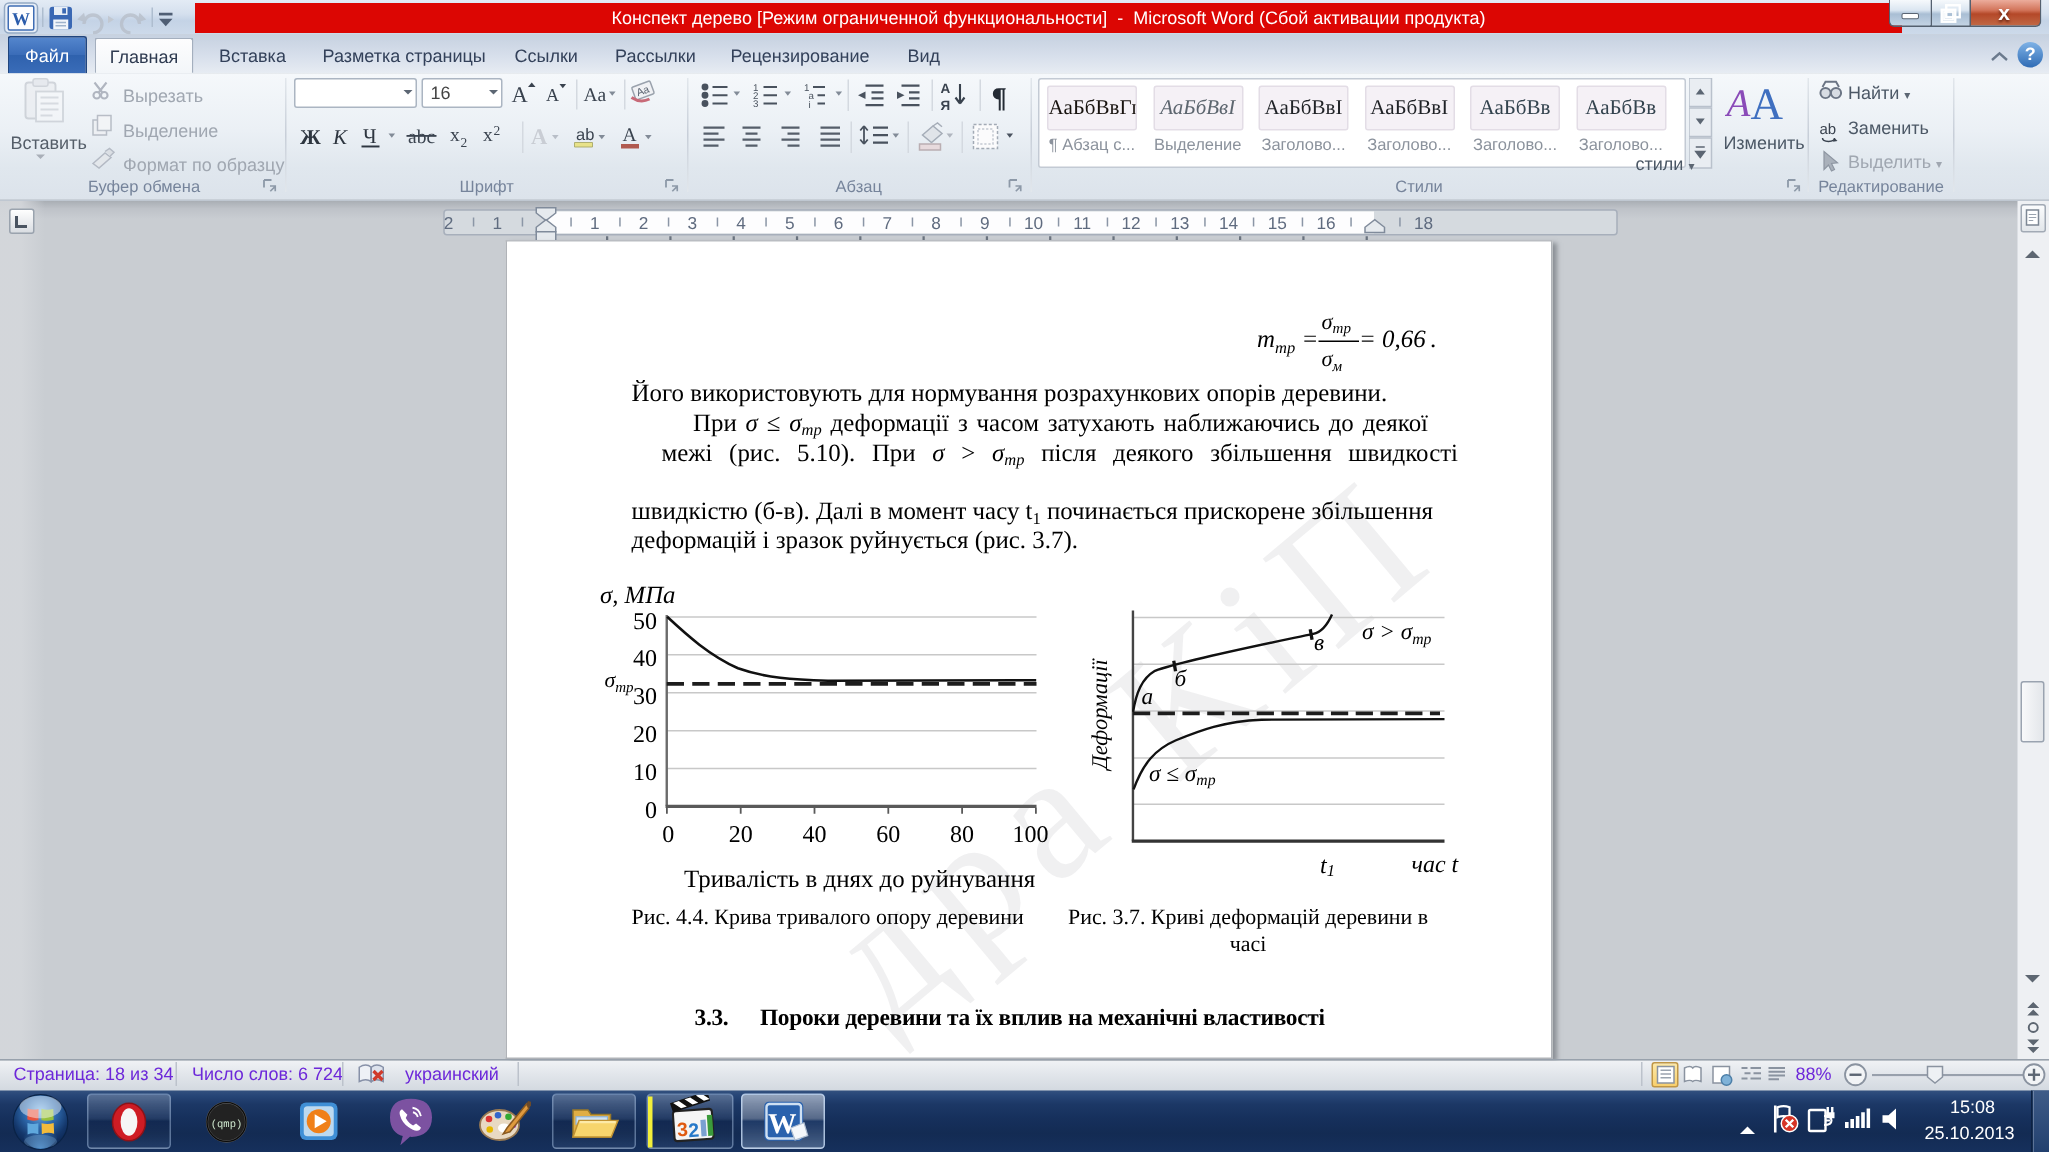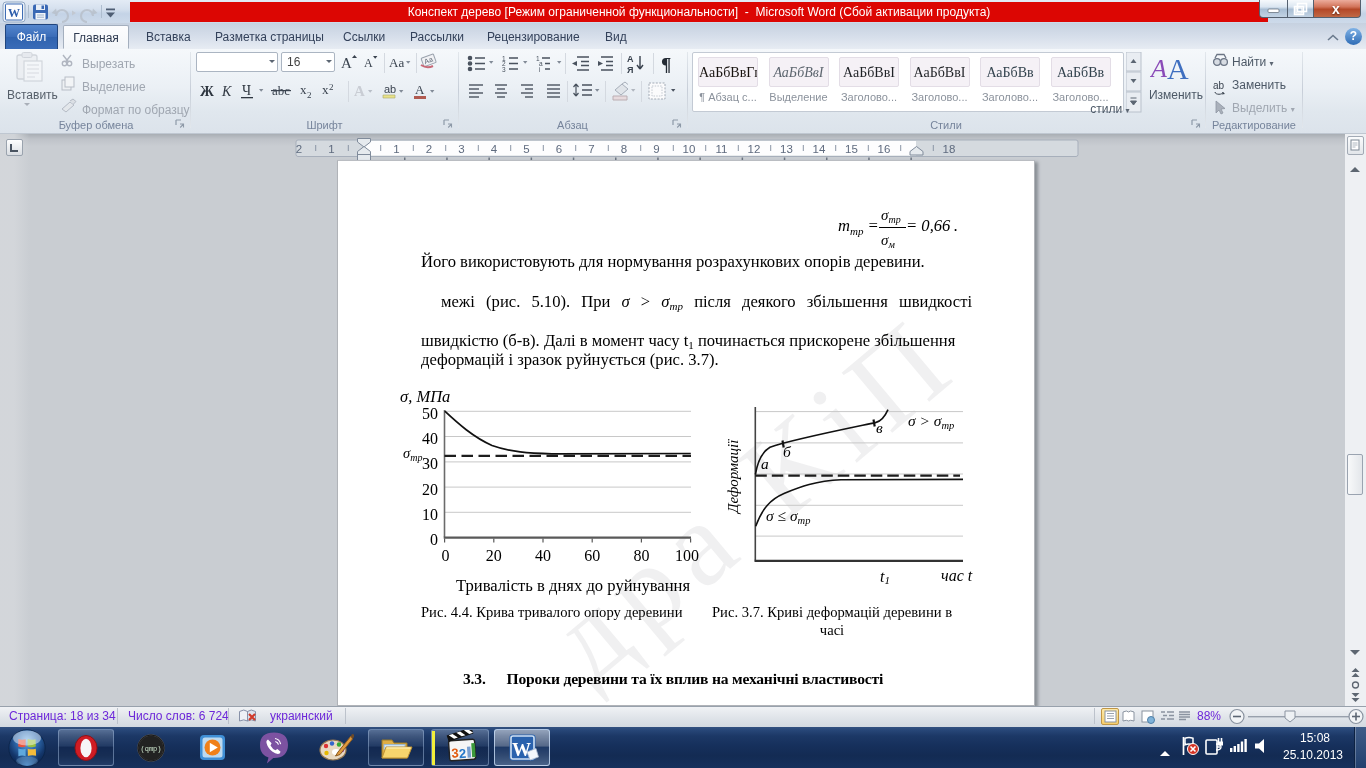--- a/index.html
+++ b/index.html
@@ -421,20 +421,21 @@
       </svg></div>
 <div id="page">
       <div class="wm" style="left:183px;top:441px;font-size:120px;letter-spacing:12px;transform:rotate(-40deg);transform-origin:0 0;">дра КіП</div>
     </div>
 <div class="doc" style="left:838px;top:216px;font-size:16.6px;font-style:italic;">m<span style="font-size:11px;font-style:italic;vertical-align:-4px;">тр</span> =</div>
 <div class="doc" style="left:881px;top:207px;font-size:15px;font-style:italic;">σ<span style="font-size:10px;vertical-align:-3px;">тр</span></div>
 <div class="abs" style="left:879px;top:227px;width:27px;height:1.3px;background:#000;"></div>
 <div class="doc" style="left:881px;top:231.5px;font-size:15px;font-style:italic;">σ<span style="font-size:10px;vertical-align:-3px;">м</span></div>
 <div class="doc" style="left:906px;top:216px;font-size:16.6px;font-style:italic;">= 0,66<span style="font-style:normal;padding-left:3px;">.</span></div>
 <div class="doc" style="left:421px;top:252px;font-size:16.6px;">Його використовують для нормування розрахункових опорів деревини.</div>
+<div class="jline" style="top:272px;"><span style="display:inline-block;width:41px;"></span>При <i class="m">σ</i> ≤ <i class="m">σ<span style="font-size:11px;vertical-align:-3px;">тр</span></i> деформації з часом затухають наближаючись до деякої</div>
 <div class="jline" style="top:291.5px;margin-left:20px;">межі (рис. 5.10). При <i class="m">σ</i> &gt; <i class="m">σ<span style="font-size:11px;vertical-align:-3px;">тр</span></i> після деякого збільшення швидкості</div>
 <div class="jline" style="top:330.5px;">швидкістю (б-в). Далі в момент часу t<span style="font-size:11px;vertical-align:-3px;">1</span> починається прискорене збільшення</div>
 <div class="doc" style="left:421px;top:349.5px;font-size:16.6px;">деформацій і зразок руйнується (рис. 3.7).</div>
 <svg class="abs" style="left:380px;top:385px" width="320" height="215" viewBox="0 0 320 215">
       <text x="20" y="17" font-size="16.5" font-style="italic" font-family="Liberation Serif">σ, МПа</text>
       <path d="M64.5 26.3 H311" stroke="#c8c8c8" stroke-width="1"></path>
       <path d="M64.5 51.5 H311" stroke="#c8c8c8" stroke-width="1"></path>
       <path d="M64.5 76.9 H311" stroke="#c8c8c8" stroke-width="1"></path>
       <path d="M64.5 102.1 H311" stroke="#c8c8c8" stroke-width="1"></path>
       <path d="M64.5 127.3 H311" stroke="#c8c8c8" stroke-width="1"></path>

